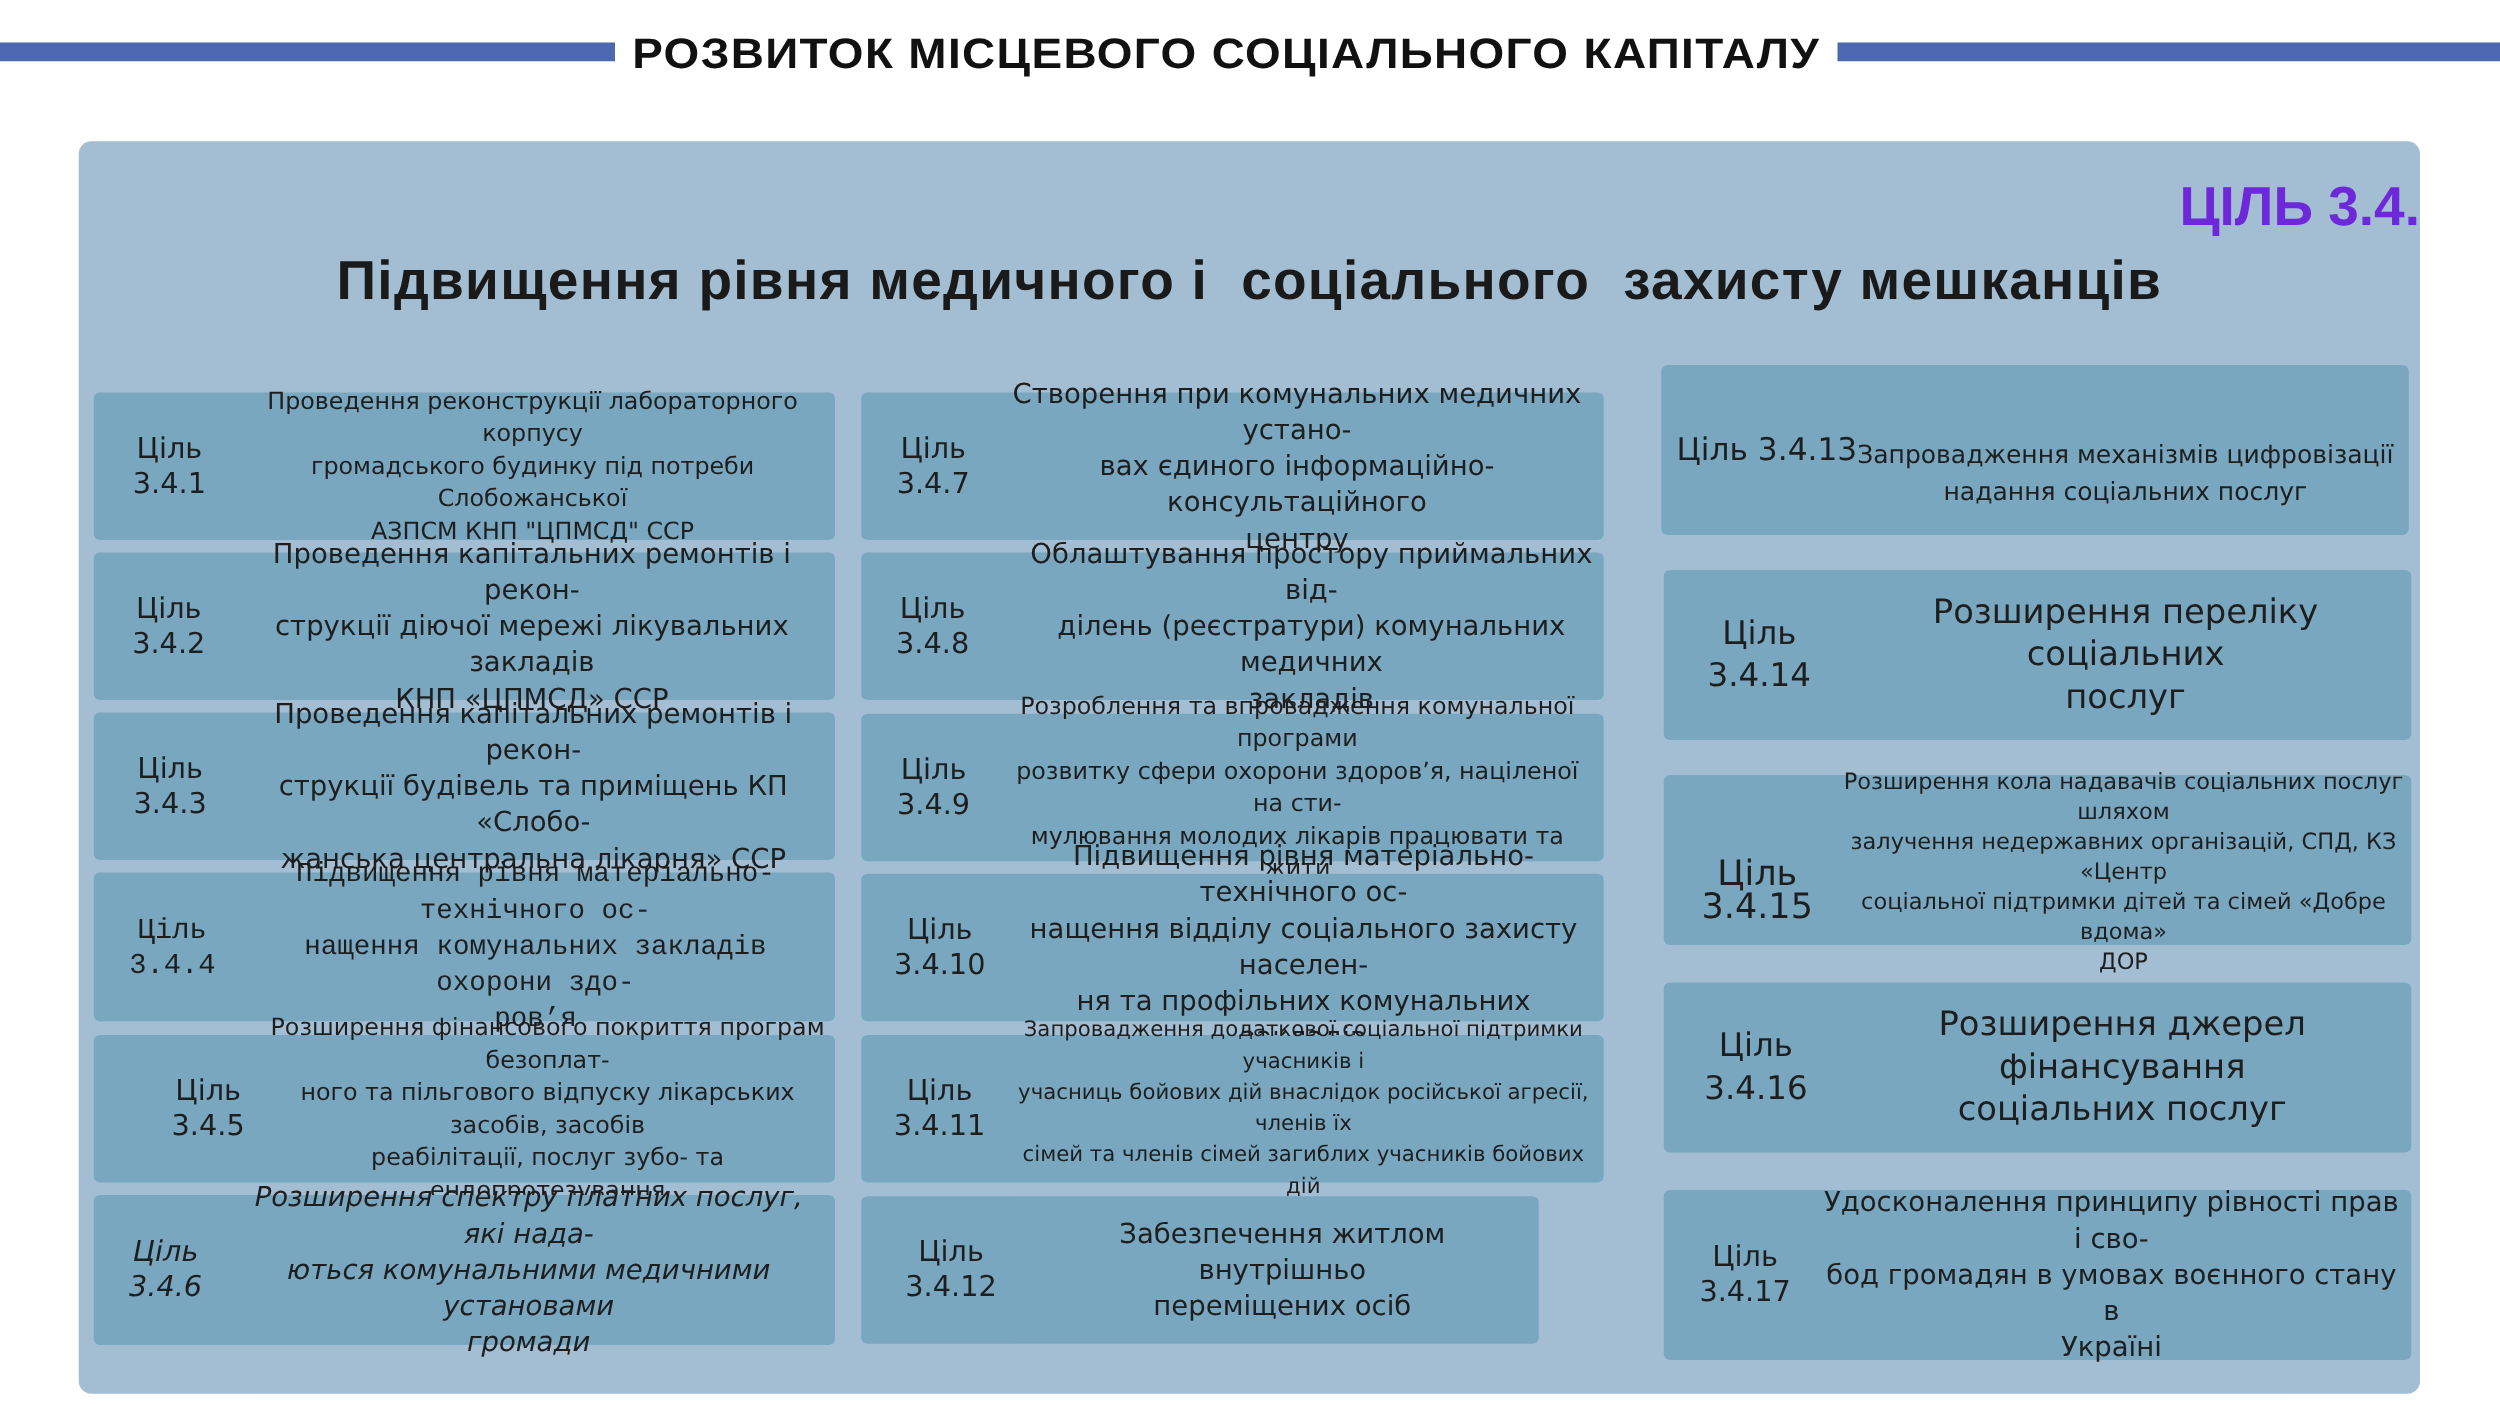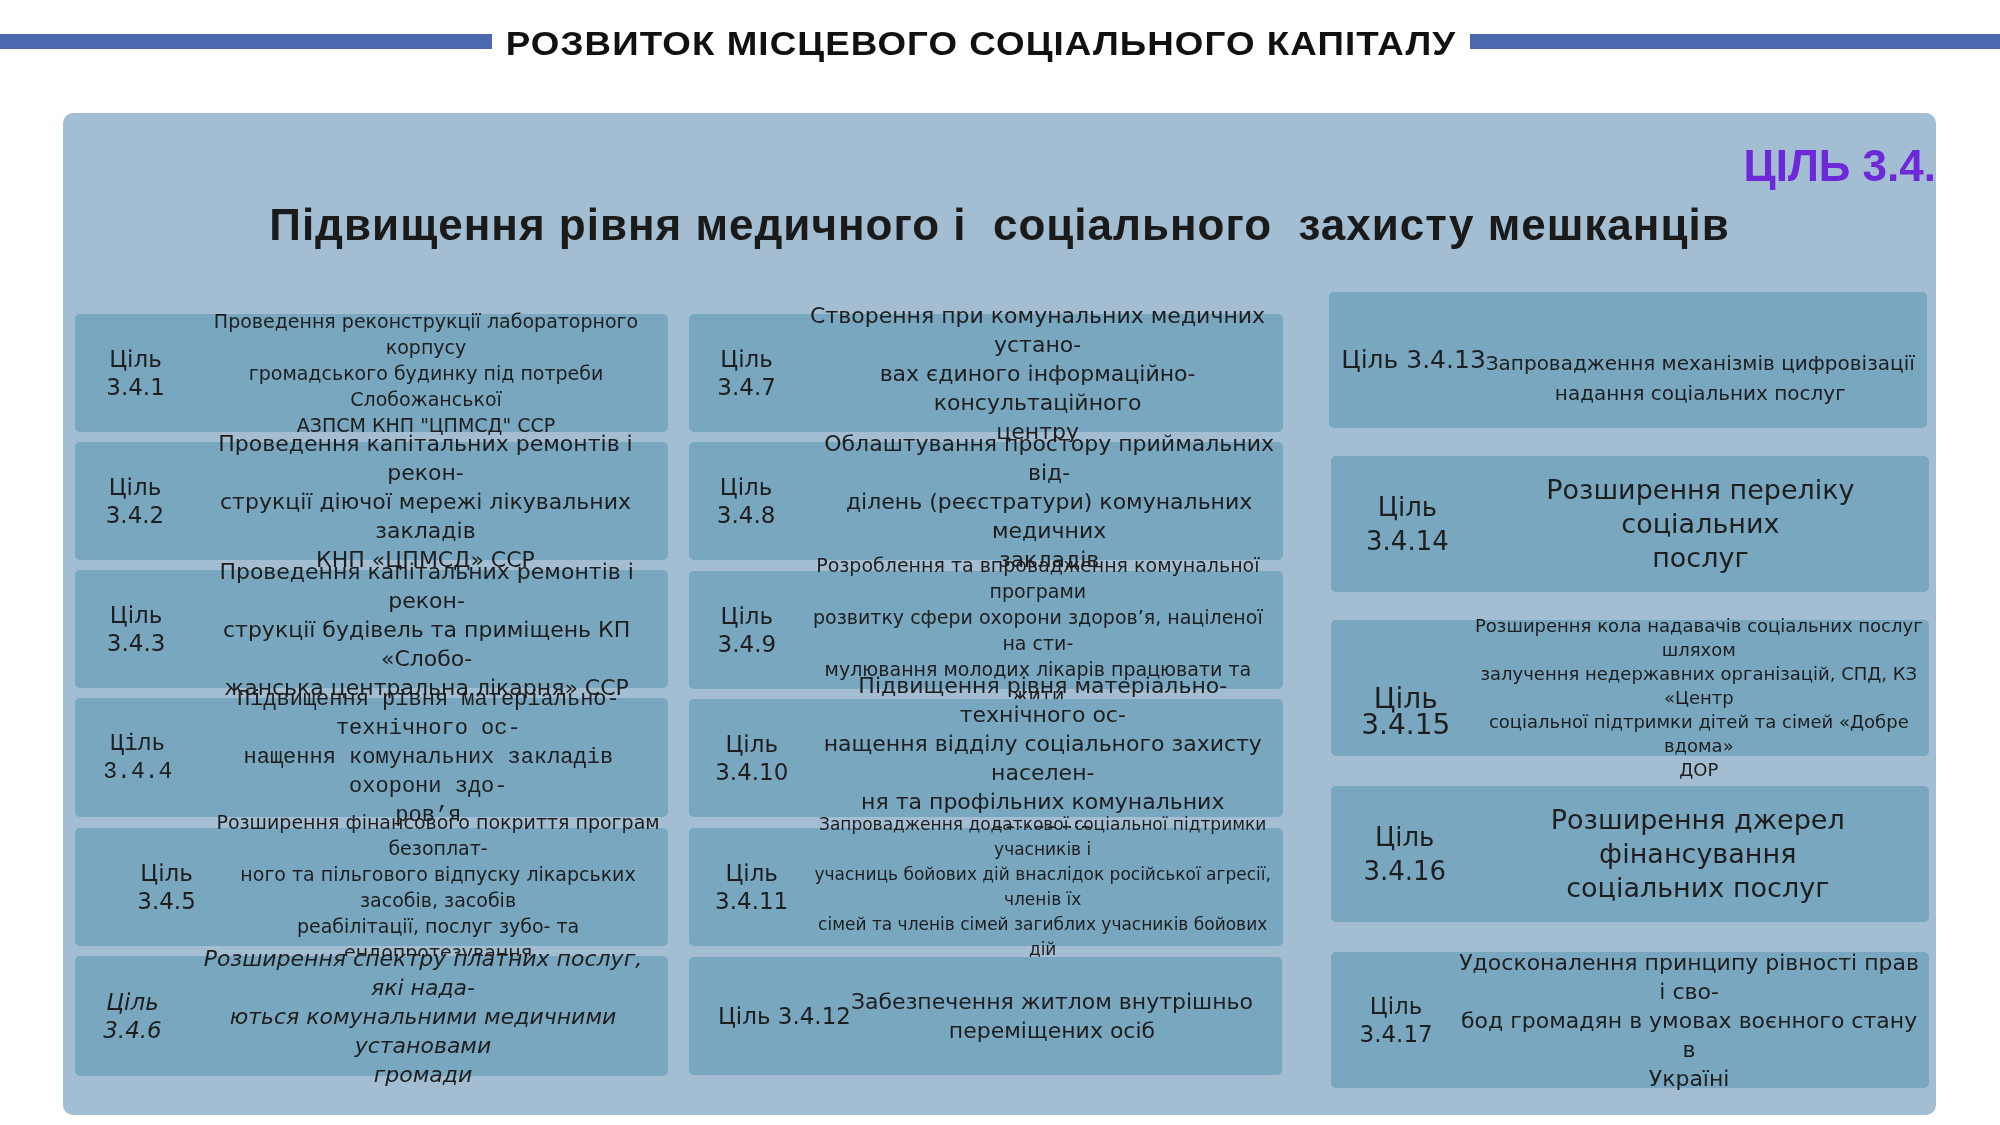--- a/index.html
+++ b/index.html
@@ -181,21 +181,21 @@
     <div class="text">Підвищення рівня матеріально-технічного ос-
 нащення відділу соціального захисту населен-
 ня та профільних комунальних закладів</div>
   </div>
   <div class="card tiny" style="left:689px; top:828px; width:594px; height:118px;">
     <div class="code">Ціль 3.4.11</div>
     <div class="text">Запровадження додаткової соціальної підтримки учасників і
 учасниць бойових дій внаслідок російської агресії, членів їх
 сімей та членів сімей загиблих учасників бойових дій</div>
   </div>
-  <div class="card" style="left:689px; top:957px; width:593px; height:118px;">
+  <div class="card" style="left:689px; top:957px; width:542px; height:118px;">
     <div class="code">Ціль 3.4.12</div>
     <div class="text">Забезпечення житлом внутрішньо
 переміщених осіб</div>
   </div>
 
   <div class="card medium" style="left:1329px; top:292px; width:598px; height:136px;">
     <div class="code">Ціль 3.4.13</div>
     <div class="text">Запровадження механізмів  цифровізації
 надання соціальних послуг</div>
   </div>

